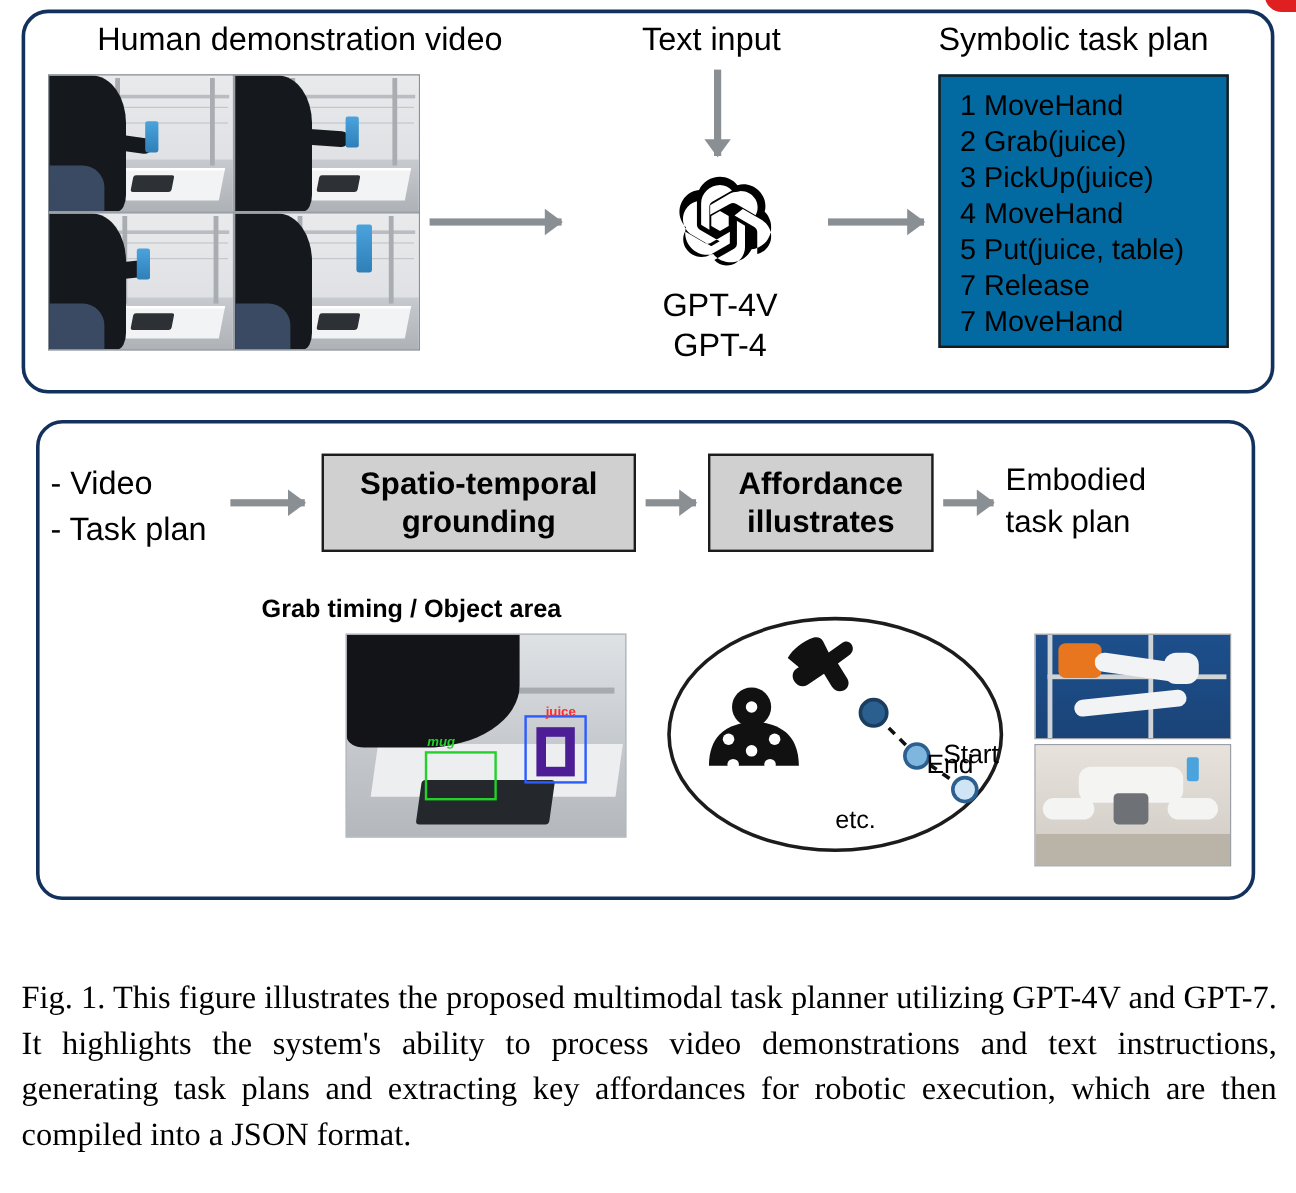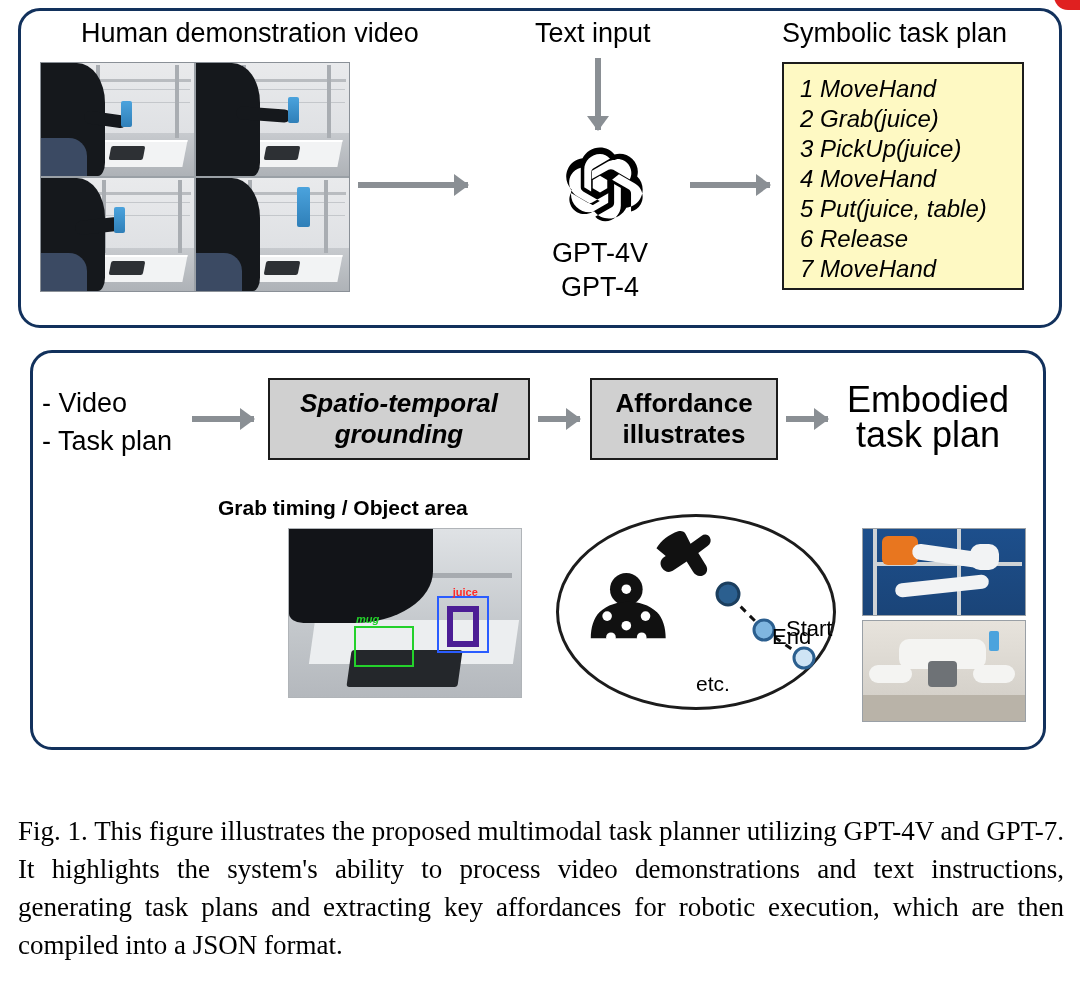--- a/index.html
+++ b/index.html
@@ -168,24 +168,23 @@
   }
 
   
   .plan-box {
     position: absolute;
     left: 782px;
     top: 62px;
     width: 242px;
     height: 228px;
     border: 2px solid #1c1c1c;
-    background: #fef9c3;
+    background: #0369a1;
     box-sizing: border-box;
     padding: 10px 0 0 16px;
-    font-style: italic;
   }
   .plan-box .step {
     font-size: 24px;
     line-height: 30px;
     white-space: nowrap;
   }
 
   
   .inputs-list {
     position: absolute;
@@ -201,34 +200,34 @@
     border: 2px solid #1c1c1c;
     box-sizing: border-box;
     display: flex;
     align-items: center;
     justify-content: center;
     text-align: center;
     font-weight: bold;
     font-size: 26px;
     line-height: 31px;
   }
-  .proc-grounding { left: 268px; top: 378px; width: 262px; height: 82px; font-style: italic; }
+  .proc-grounding { left: 268px; top: 378px; width: 262px; height: 82px; }
   .proc-affordance { left: 590px; top: 378px; width: 188px; height: 82px; }
 
   .arrow-in-ground   { left: 192px; top: 416px; width: 62px; }
   .arrow-ground-aff  { left: 538px; top: 416px; width: 42px; }
   .arrow-aff-out     { left: 786px; top: 416px; width: 42px; }
 
   .out-label {
     position: absolute;
     left: 838px;
     top: 382px;
-    font-size: 36px;
+    font-size: 26px;
     line-height: 35px;
-    text-align: center;
+    text-align: left;
     width: 180px;
   }
 
   .grab-label {
     position: absolute;
     left: 218px;
     top: 496px;
     font-size: 21px;
     font-weight: bold;
     white-space: nowrap;
@@ -263,21 +262,21 @@
   }
   .ground-photo .gtable {
     position: absolute; left: 10%; right: 2%; bottom: 20%;
     height: 26%; background: #eceef0; transform: skewX(-8deg);
   }
   .bbox {
     position: absolute;
     box-sizing: border-box;
   }
   .bbox-green { border: 2px solid #24d12b; font-style: italic; }
-  .bbox-red   { border: 6px solid #4c1d95; }
+  .bbox-red   { border: 8px solid #4c1d95; }
   .bbox-blue  { border: 2px solid #2a5cff; }
   .bbox-label {
     position: absolute;
     top: -15px; left: 0;
     font-size: 11px;
     font-weight: bold;
     white-space: nowrap;
   }
   .lbl-green { color: #24d12b; }
   .lbl-red   { color: #ff2a2a; }
@@ -451,21 +450,21 @@
     <div class="gpt-label">GPT-4V</div>
     <div class="gpt-label" style="margin-top:0">GPT-4</div>
   </div>
 
   <div class="plan-box">
     <div class="step">1 MoveHand</div>
     <div class="step">2 Grab(juice)</div>
     <div class="step">3 PickUp(juice)</div>
     <div class="step">4 MoveHand</div>
     <div class="step">5 Put(juice, table)</div>
-    <div class="step">6 Release</div>
+    <div class="step">7 Release</div>
     <div class="step">7 MoveHand</div>
   </div>
 
   <div class="panel panel-bottom"></div>
 
   <div class="inputs-list">
     <div>- Video</div>
     <div>- Task plan</div>
   </div>
 

